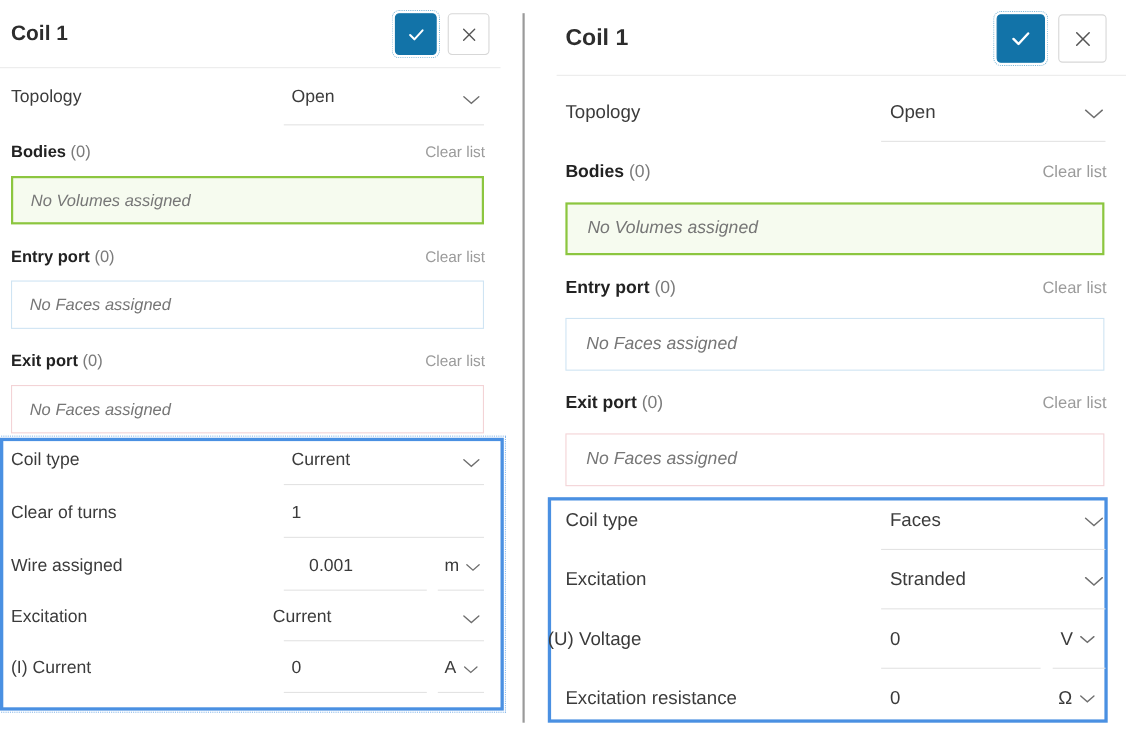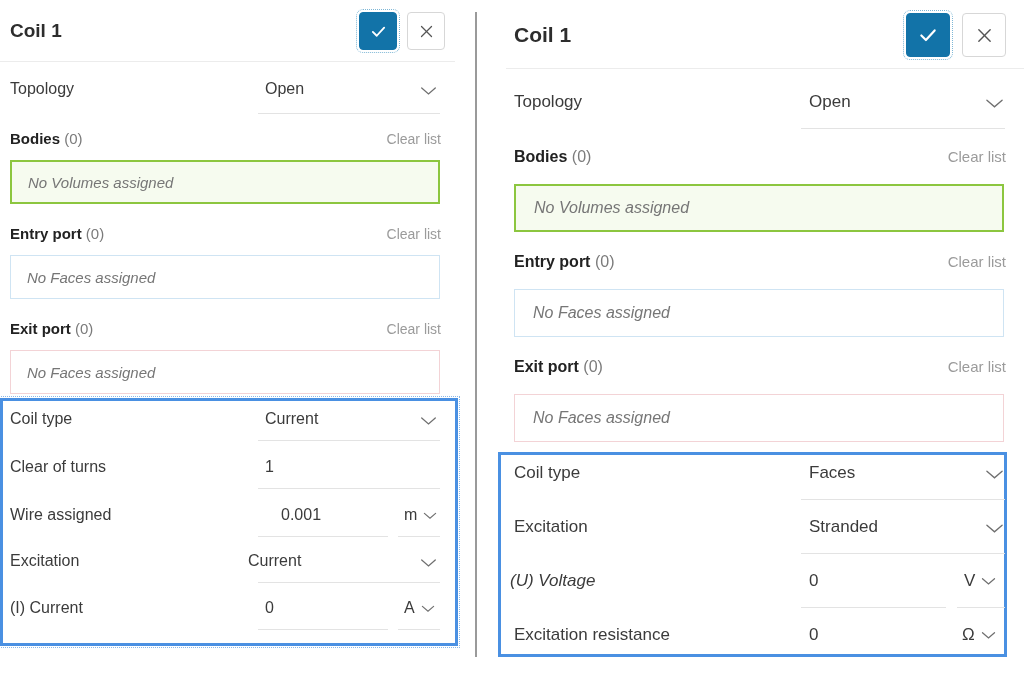--- a/index.html
+++ b/index.html
@@ -375,21 +375,21 @@
     <div class="prop-value cursor-pointer" style="left:311px; top:0; font-size:17px;">Stranded</div>
     <span class="chev" style="left:487px; top:5px;">
       <svg width="19" height="12" viewBox="0 0 20 12" fill="none" stroke="#6f6f6f" stroke-width="1.4" stroke-linecap="round">
           <polyline points="2,3 10,10 18,3"></polyline>
         </svg>
     </span>
     <div class="underline" style="left:303px; top:36px; width:204px;"></div>
   </div>
 
   <div class="prop-row" style="left:0; top:571px; width:509px;">
-    <div class="prop-label" style="left:12px; top:0; font-size:17px;font-style:italic;">(U) Voltage</div>
+    <div class="prop-label" style="left:0; top:0; font-size:17px;">(U) Voltage</div>
     <div class="prop-value cursor-pointer" style="left:311px; top:0; font-size:17px;">0</div>
     <div class="prop-unit cursor-pointer" style="left:466px; top:0; font-size:17px;">
       <span>V</span>
       <span style="margin-left:6px;">
         <svg width="15" height="10" viewBox="0 0 20 12" fill="none" stroke="#6f6f6f" stroke-width="1.7" stroke-linecap="round">
             <polyline points="2,3 10,10 18,3"></polyline>
           </svg>
       </span>
     </div>
     <div class="underline" style="left:303px; top:36px; width:145px;"></div>

